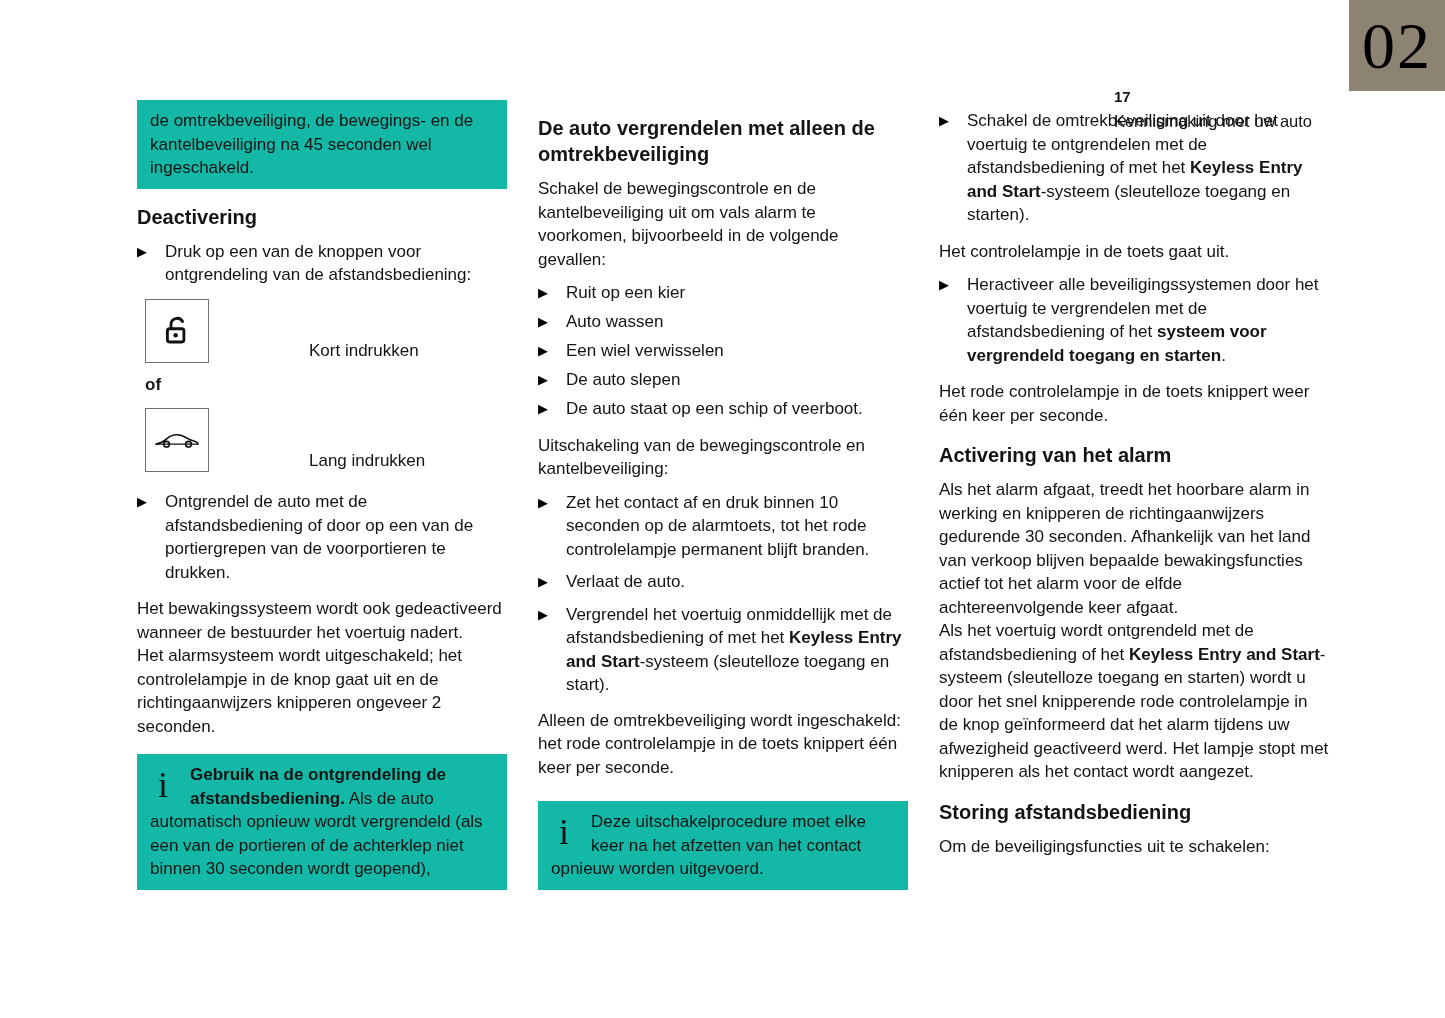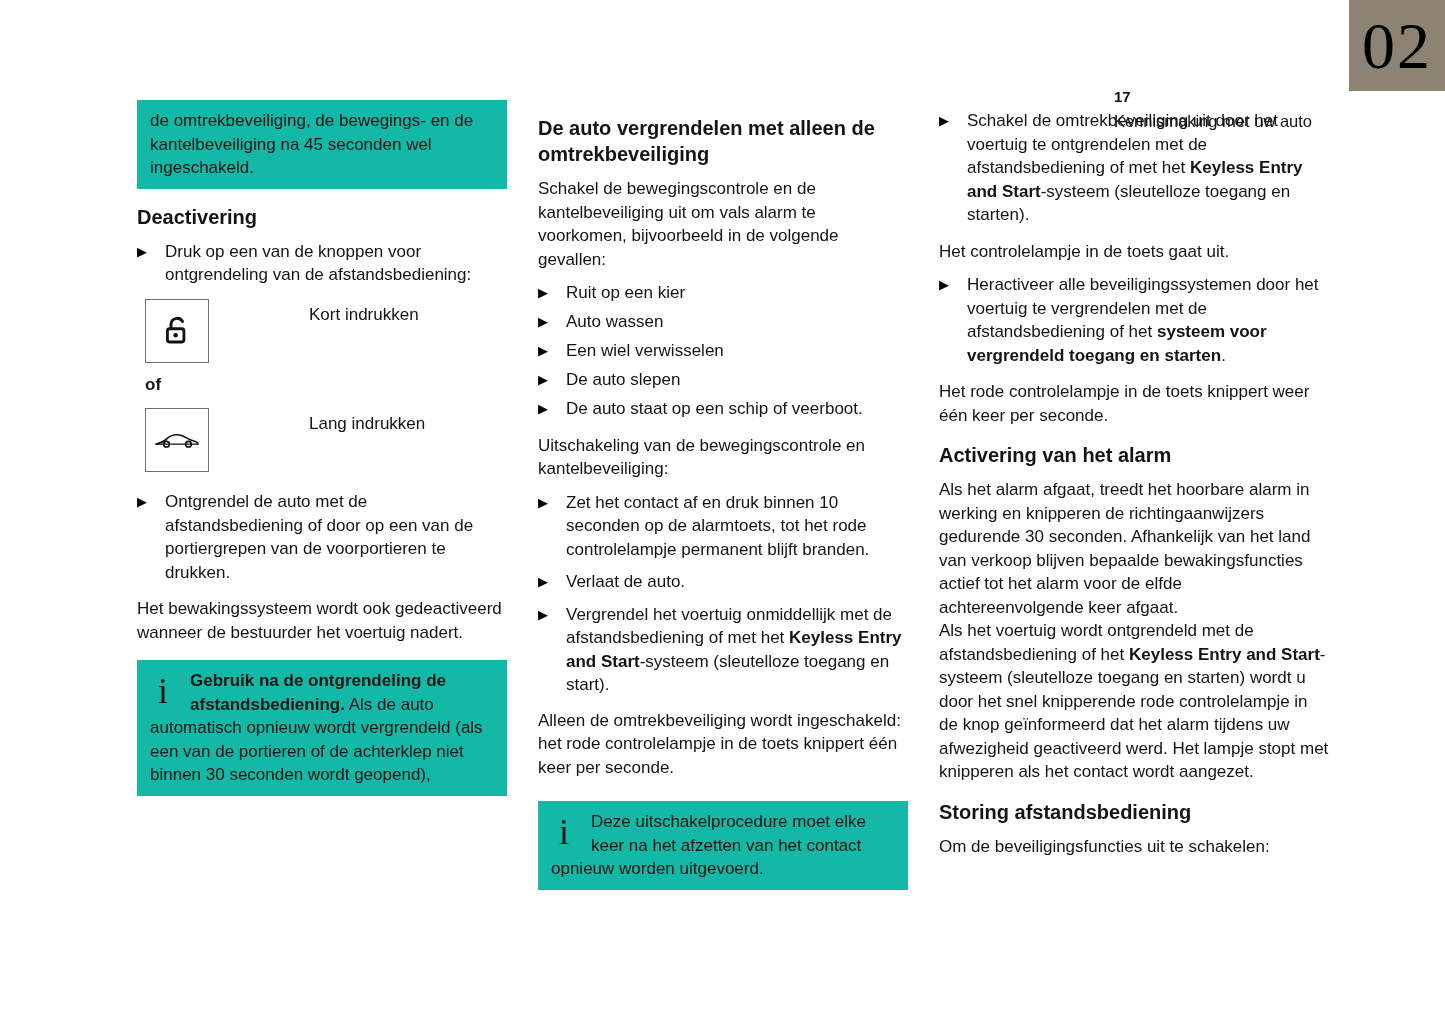--- a/index.html
+++ b/index.html
@@ -50,21 +50,21 @@
   .para { margin:10px 0; }
   .para.tight { margin:0; }
 
   .bullet { display:flex; gap:11px; margin:9px 0; }
   .bullet.compact { margin:5.5px 0; }
   .tri { flex:0 0 17px; font-size:13px; line-height:23.5px; color:#000; }
   .btext { flex:1; }
 
   .b { font-weight:bold; }
 
-  .icon-row { display:flex; align-items:flex-start; margin:12px 0 10px 8px; }
+  .icon-row { display:flex; align-items:flex-end; margin:12px 0 10px 8px; }
   .iconbox {
     width:64px; height:64px;
     border:1px solid #707070; background:#fff;
     display:flex; align-items:center; justify-content:center;
   }
   .icon-label { margin-left:100px; margin-top:4px; }
   .or-label { font-weight:bold; margin:10px 0 10px 8px; }
 </style>
 </head>
 <body>
@@ -119,20 +119,21 @@
         </div>
         <div class="icon-label">Lang indrukken</div>
       </div>
 
       <div class="bullet" style="margin-top:18px;">
         <span class="tri">▶</span>
         <span class="btext">Ontgrendel de auto met de afstandsbediening of door op een van de portiergrepen van de voorportieren te drukken.</span>
       </div>
 
       <p class="para" style="margin-top:13px; margin-bottom:0;">Het bewakingssysteem wordt ook gedeactiveerd wanneer de bestuurder het voertuig nadert.</p>
+      <p class="para tight">Het alarmsysteem wordt uitgeschakeld; het controlelampje in de knop gaat uit en de richtingaanwijzers knipperen ongeveer 2 seconden.</p>
 
       <div class="graybox infobox">
         <span class="i-icon">i</span>
         <span><span class="b">Gebruik na de ontgrendeling de afstandsbediening.</span><span> Als de auto automatisch opnieuw wordt vergrendeld (als een van de portieren of de achterklep niet binnen 30 seconden wordt geopend),</span></span>
       </div>
 
     </div>
 
     <div class="col c2">
 

